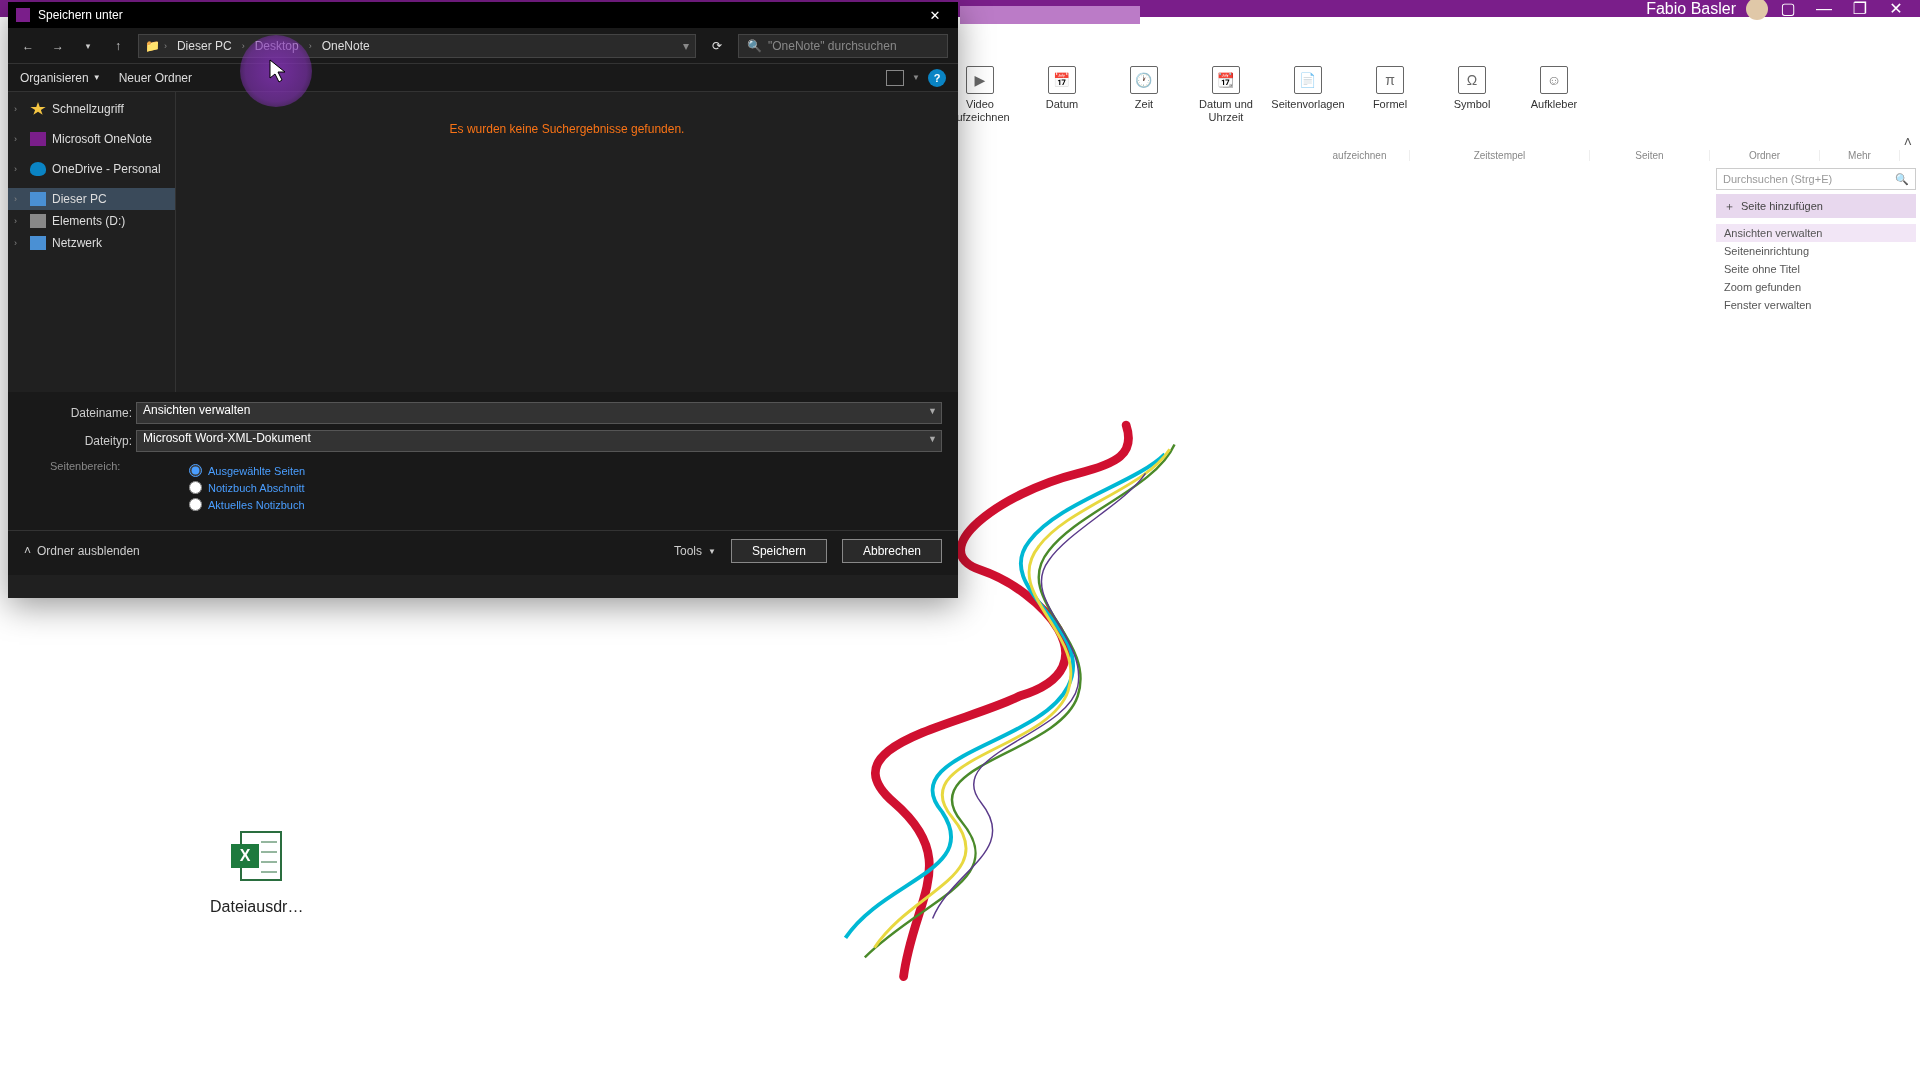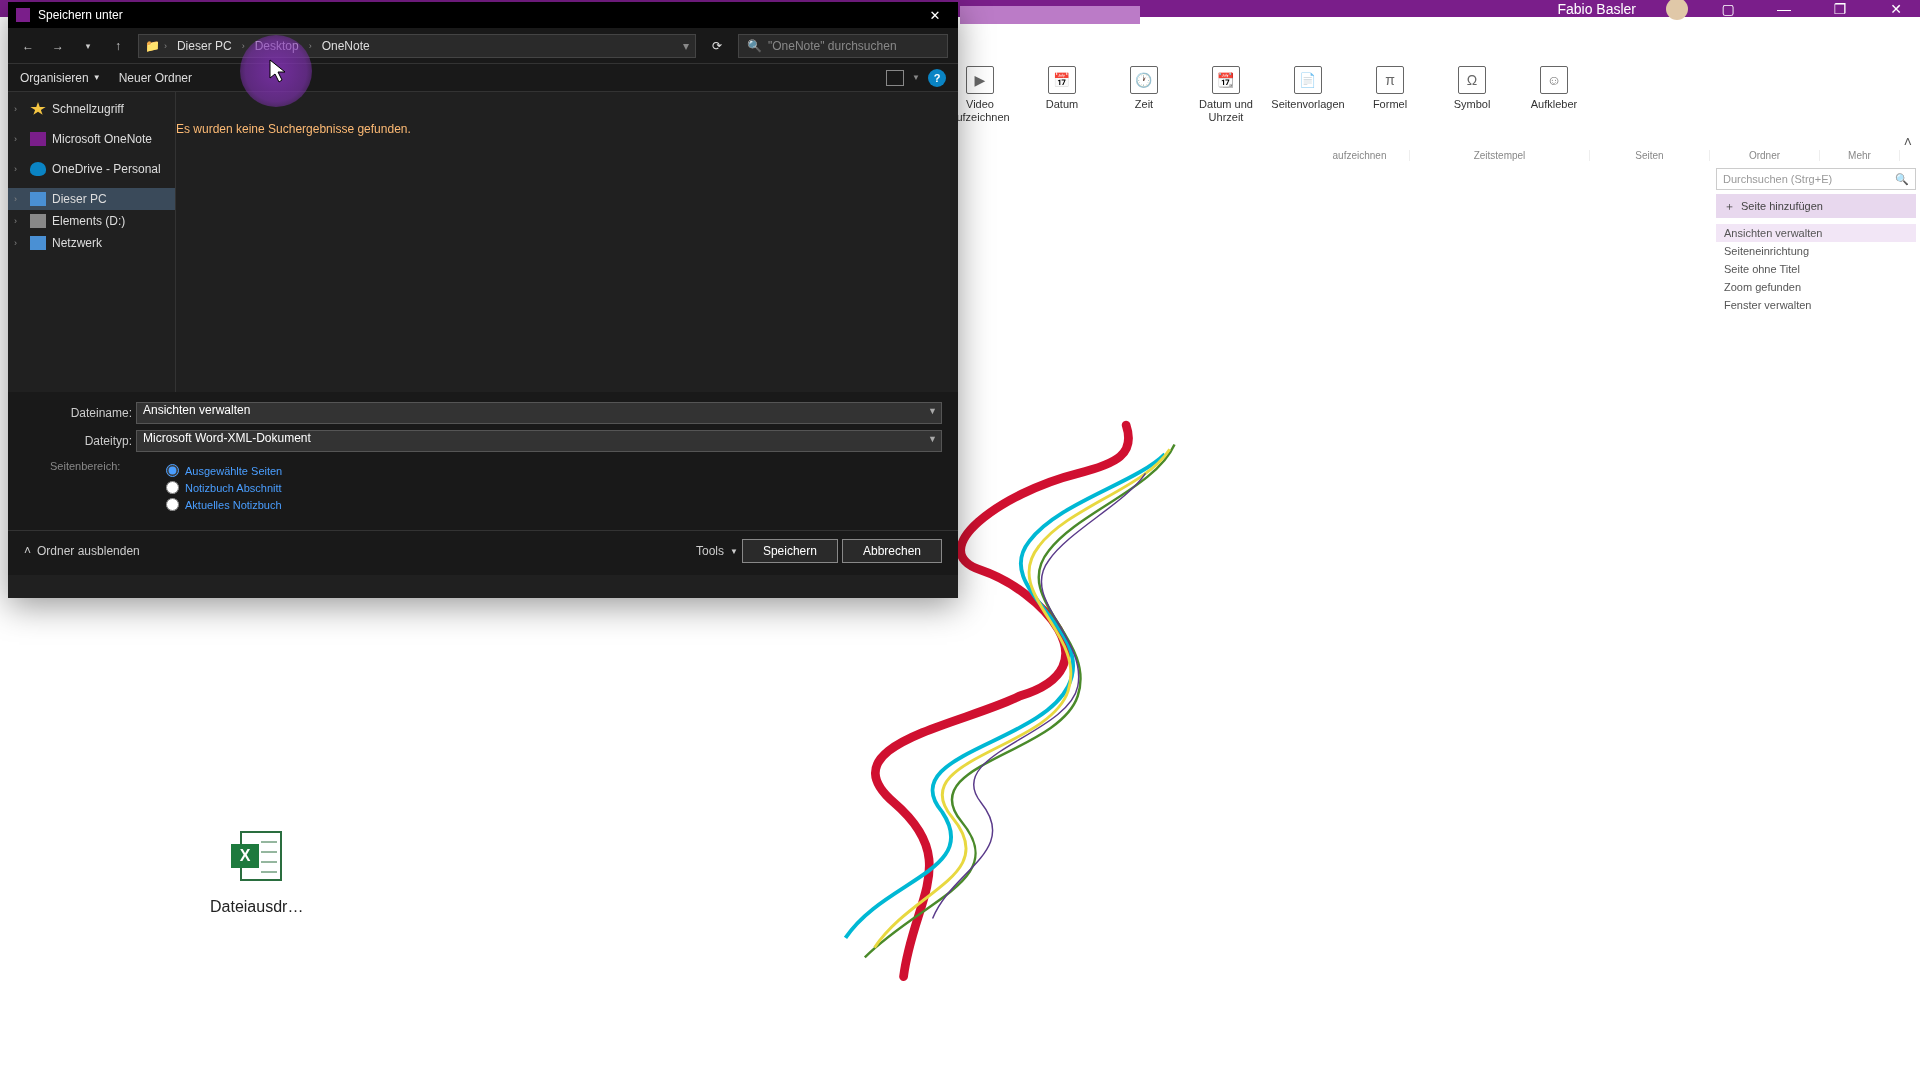--- a/index.html
+++ b/index.html
@@ -1,19 +1,19 @@
 <!DOCTYPE html>
 <html><head>
 <meta charset="utf-8">
 <style>
 * { margin: 0; padding: 0; box-sizing: border-box; font-family: "Segoe UI", Arial, sans-serif; }
 body { width: 1920px; height: 1080px; overflow: hidden; background: #fff; position: relative; }
 
 
-.app-titlebar { position: absolute; top: 0; left: 0; right: 0; height: 17px; background: #7a1e8a; display: flex; align-items: center; justify-content: flex-end; padding-right: 8px; gap: 24px; color: #fff; font-size: 14px; }
+.app-titlebar { position: absolute; top: 0; left: 0; right: 0; height: 17px; background: #7a1e8a; display: flex; align-items: center; justify-content: flex-end; padding-right: 8px; gap: 4px; color: #fff; font-size: 16px; }
 .user-name { margin-right: 6px; }
 .avatar { width: 22px; height: 22px; border-radius: 50%; background: #e0c8a8; }
 .winbtn { width: 32px; height: 20px; display: flex; align-items: center; justify-content: center; cursor: pointer; }
 .search-center { position: absolute; left: 960px; top: 6px; height: 18px; width: 180px; background: #bb7bc7; }
 
 .ribbon-area { position: absolute; top: 58px; left: 0; right: 0; height: 100px; background: #fff; }
 .ribbon-items { position: absolute; left: 950px; top: 8px; display: flex; gap: 22px; align-items: flex-start; font-size: 11px; color: #333; }
 .ribbon-item { display: flex; flex-direction: column; align-items: center; width: 60px; text-align: center; cursor: pointer; }
 .ribbon-item .ri-icon { width: 28px; height: 28px; border: 1.5px solid #666; border-radius: 2px; margin-bottom: 4px; display:flex; align-items:center; justify-content:center; font-size:14px; color:#666;}
 .ribbon-groups { position: absolute; left: 940px; top: 92px; right: 20px; display: flex; font-size: 10px; color: #888; justify-content: flex-end; }
@@ -60,35 +60,35 @@
 .tree-item.sel { background: #3a4a5a; }
 .tree-chev { width: 10px; font-size: 9px; color: #888; }
 .tree-icon { width: 16px; height: 14px; }
 .ti-star { background: #f4c542; clip-path: polygon(50% 0,61% 35%,98% 35%,68% 57%,79% 91%,50% 70%,21% 91%,32% 57%,2% 35%,39% 35%);}
 .ti-onenote { background: #7a1e8a; }
 .ti-cloud { background: #0a84c4; border-radius: 50% 50% 40% 40%;}
 .ti-pc { background: #4a90d4; }
 .ti-drive { background: #888; }
 .ti-net { background: #4a90d4; }
 
-.file-area { flex: 1; display: flex; align-items: flex-start; justify-content: flex-start; padding-top: 30px; color: #fdba74; font-size: 12px;}
+.file-area { flex: 1; display: flex; align-items: flex-start; justify-content: center; padding-top: 30px; color: #f97316; font-size: 12px;}
 
 .dlg-bottom { background: #191919; padding: 10px 16px 12px; }
 .form-row { display: flex; align-items: center; margin-bottom: 6px; }
 .form-label { width: 112px; text-align: right; padding-right: 4px; color: #ccc; font-size: 12px;}
 .form-input { flex: 1; height: 22px; background: #333; border: 1px solid #555; color: #fff; padding: 0 6px; font-size: 12px; position: relative;}
 .form-input .dd { position: absolute; right: 4px; top: 3px; color: #aaa; font-size: 9px; cursor:pointer;}
 .radio-group { margin-left: 122px; margin-top: 4px;}
 .radio-row { display: flex; align-items: center; gap: 6px; color: #4a9eff; font-size: 11px; padding: 2px 0;}
 .radio-row input { accent-color: #4a9eff; }
 .radio-label-dim { color: #888; font-size:11px; padding-right:10px; position:absolute; }
 
 .dlg-footer { background: #191919; padding: 8px 16px 12px; display: flex; align-items: center; border-top: 1px solid #333;}
 .hide-folders { display: flex; align-items: center; gap: 6px; cursor: pointer; font-size: 12px; color: #ccc;}
-.footer-right { margin-left: auto; display: flex; align-items: center; gap: 4px;}
+.footer-right { margin-left: auto; display: flex; align-items: center; gap: 15px;}
 .tools-btn { color: #ccc; display: flex; align-items: center; gap: 6px; cursor: pointer; font-size: 12px;}
 .dlg-btn { padding: 4px 20px; border: 1px solid #888; background: #2a2a2a; color: #fff; cursor: pointer; font-size: 12px;}
 
 
 .cursor-spot { position: absolute; left: 240px; top: 35px; width: 72px; height: 72px; border-radius: 50%; background: radial-gradient(circle, rgba(130,50,180,0.85) 0%, rgba(130,50,180,0.65) 60%, rgba(130,50,180,0) 100%); pointer-events: none; z-index: 100;}
 .cursor-arrow { position: absolute; left: 268px; top: 58px; z-index: 101; pointer-events: none; font-size: 22px; color: #fff; text-shadow: 1px 1px 2px #000;}
 </style>
 </head>
 <body>
 
@@ -286,21 +286,21 @@
     </div>
     <div class="form-row">
       <div class="form-label">Dateityp:</div>
       <div class="form-input">
         <span>Microsoft Word-XML-Dokument</span>
         <span class="dd">▼</span>
       </div>
     </div>
     <div style="position:relative; height:60px;">
       <span class="radio-label-dim" style="left:26px; top:2px;">Seitenbereich:</span>
-      <div class="radio-group" style="position:absolute; left:20px; top:0;">
+      <div class="radio-group" style="position:absolute; left:43px; top:0;">
         <label class="radio-row">
             <input type="radio" name="pr" checked="" style="">
             <span>Ausgewählte Seiten</span>
           </label>
         <label class="radio-row">
             <input type="radio" name="pr" style="">
             <span>Notizbuch Abschnitt</span>
           </label>
         <label class="radio-row">
             <input type="radio" name="pr" style="">

